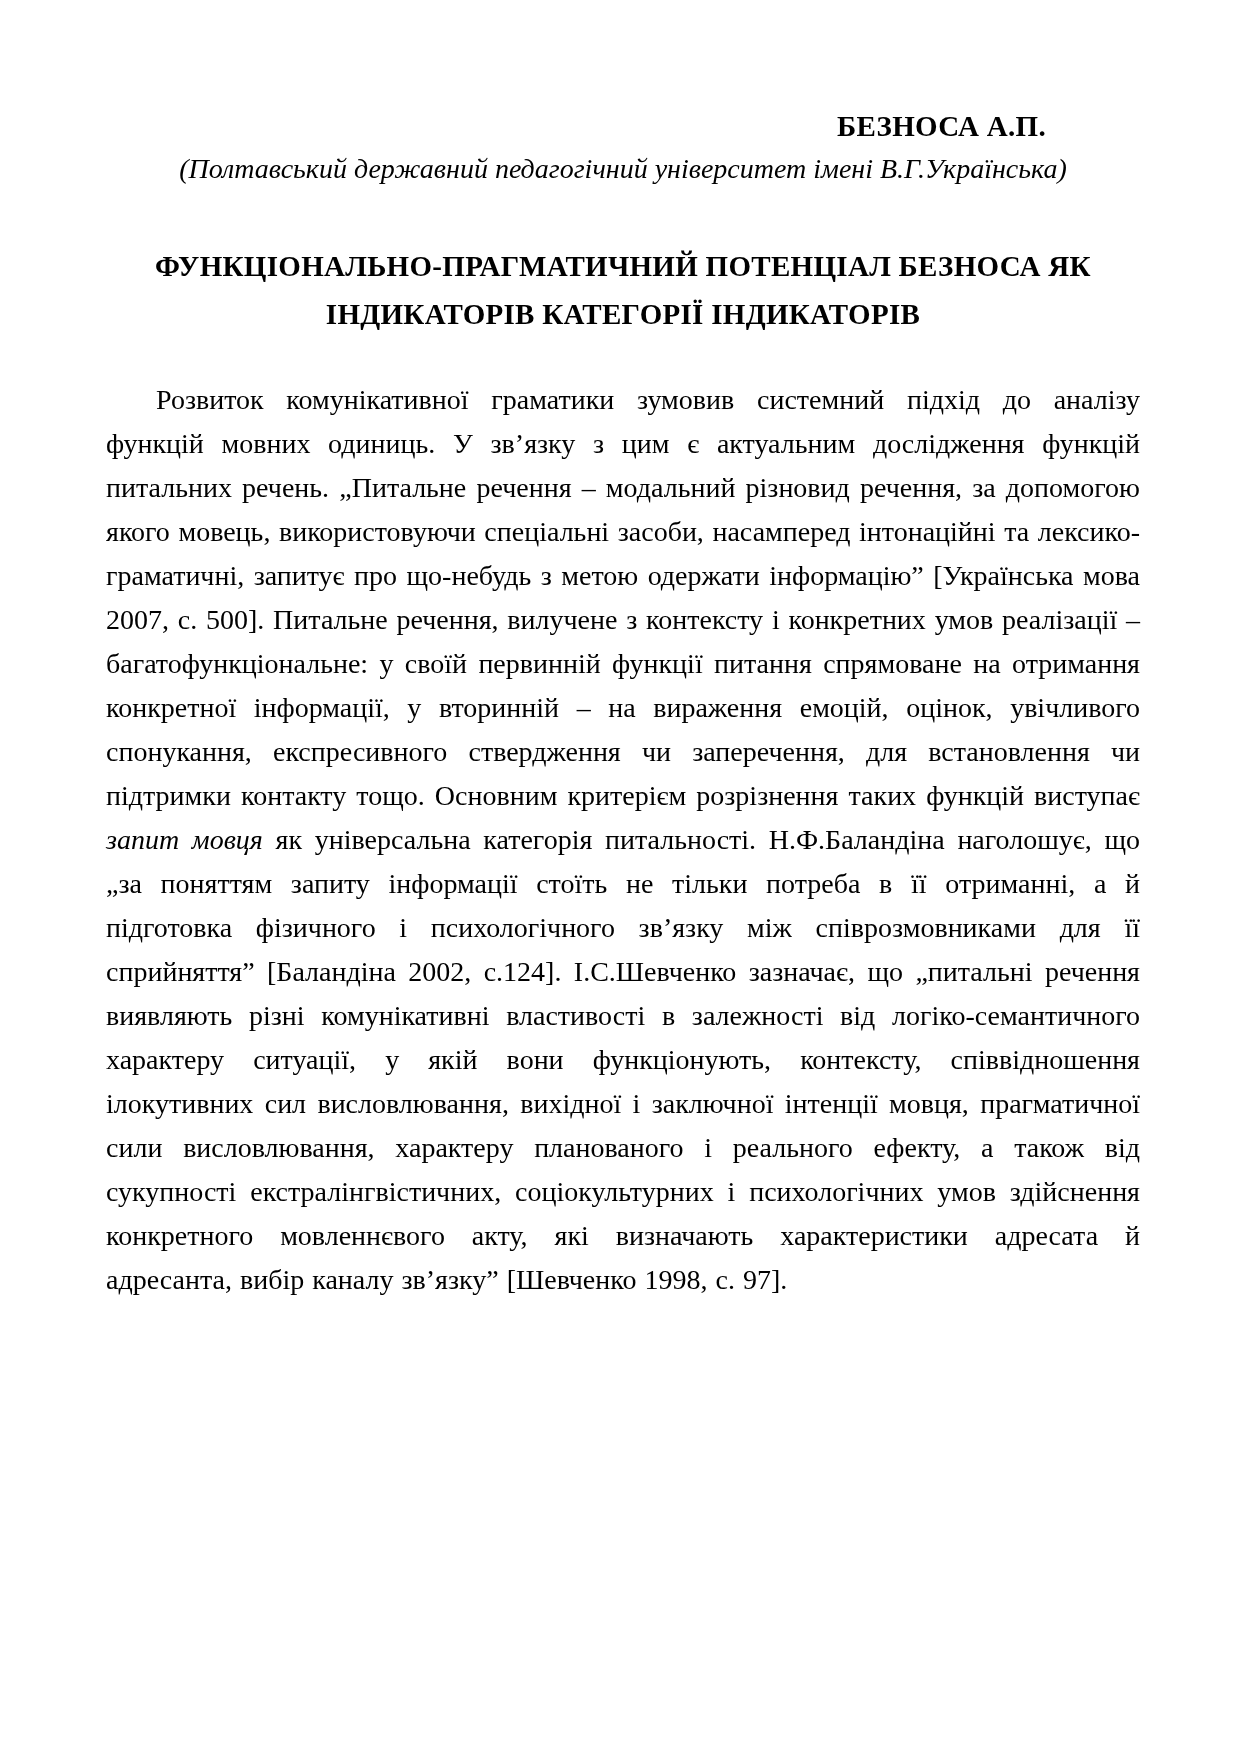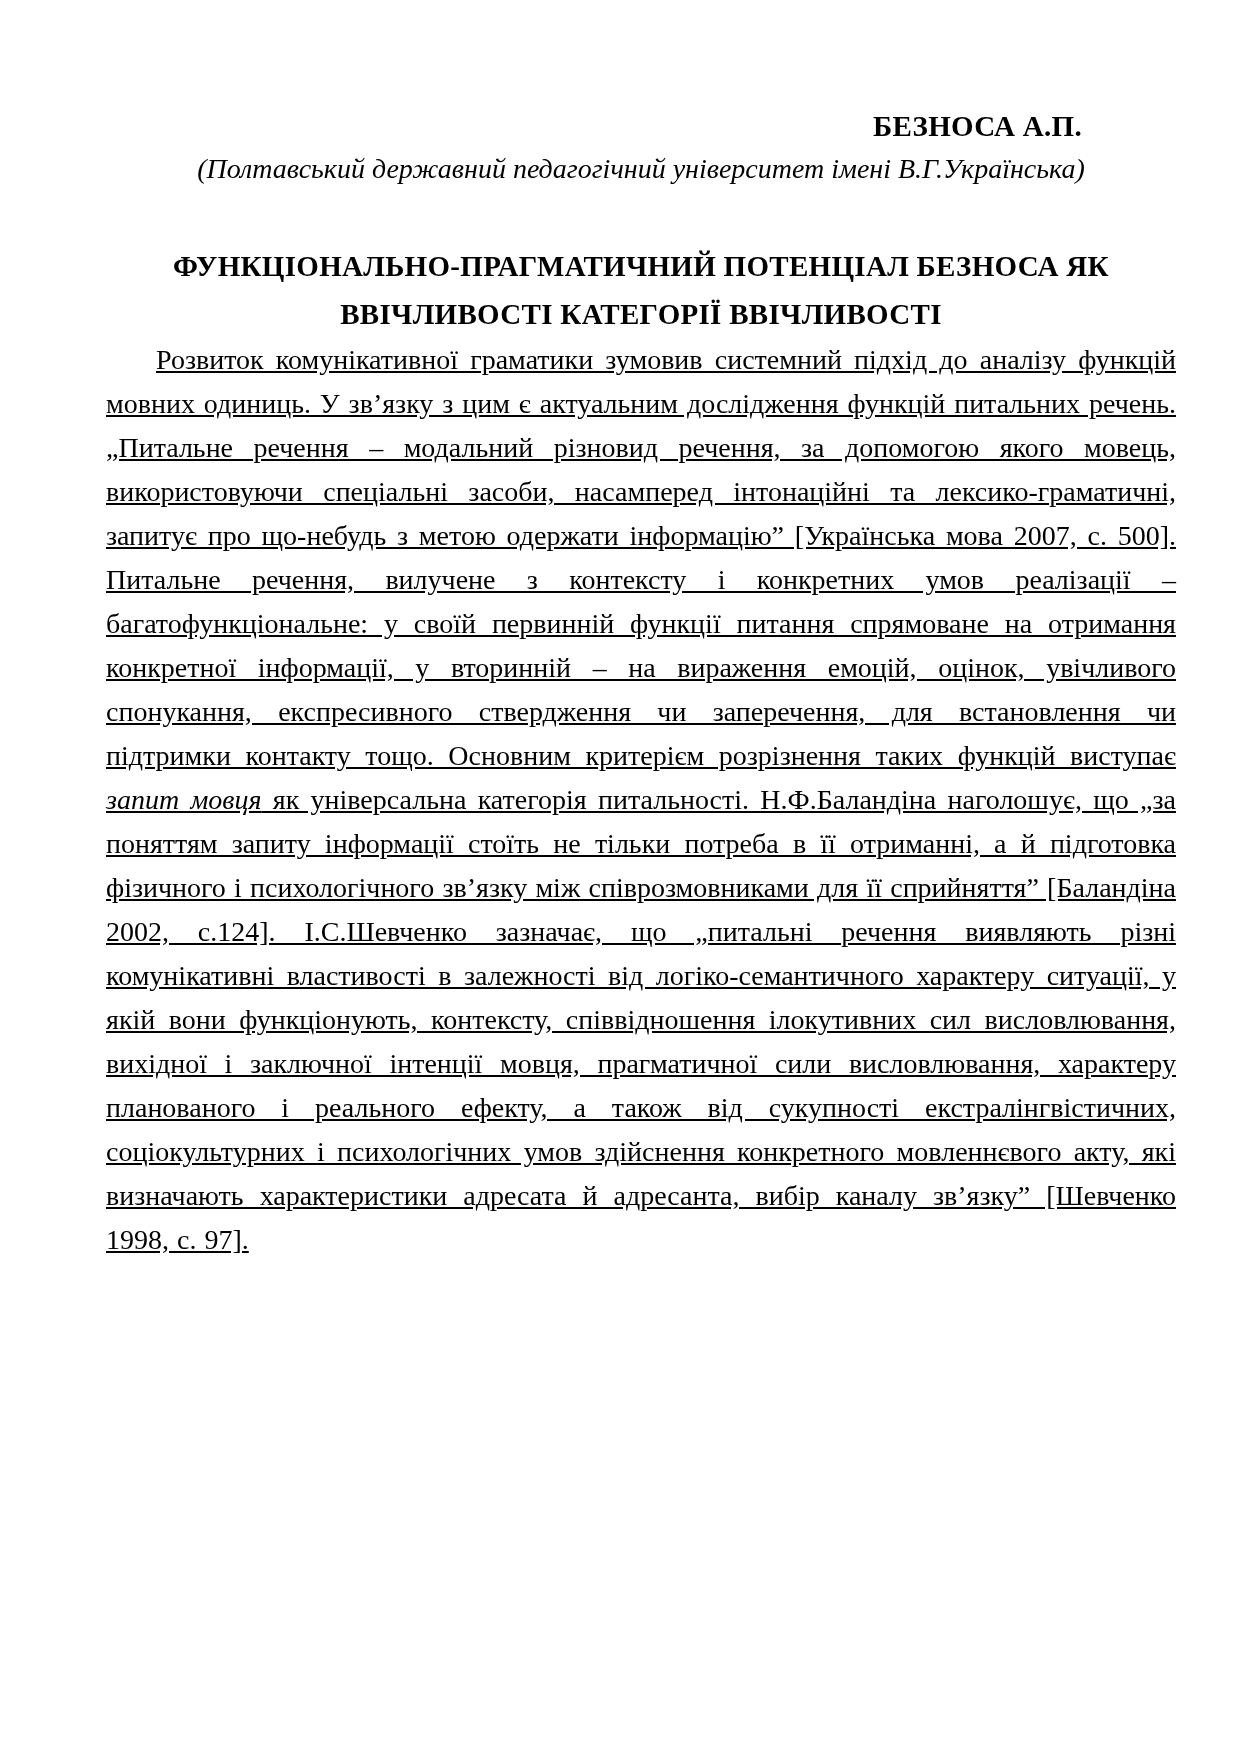--- a/index.html
+++ b/index.html
@@ -8,21 +8,21 @@
     width: 1240px;
     height: 1754px;
     font-family: "Liberation Serif", serif;
     color: #000000;
     position: relative;
     overflow: hidden;
   }
   .page {
     width: 1240px;
     height: 1314px;
-    padding: 106px 64px 0 106px;
+    padding: 106px 100px 0 106px;
     background: #ffffff;
   }
   .author {
     text-align: right;
     font-weight: bold;
     font-size: 29px;
     line-height: 40px;
     padding-right: 94px;
     letter-spacing: 0.3px;
   }
@@ -36,38 +36,38 @@
   .title {
     margin-top: 52px;
     text-align: center;
     font-weight: bold;
     font-size: 29px;
     line-height: 48px;
     letter-spacing: 0.3px;
   }
   .title .title-line { display: block; }
   .body-para {
+    margin-top: 40px;
     font-size: 28px;
     line-height: 44px;
     text-align: justify;
     text-indent: 50px;
     word-spacing: 1px;
-    text-decoration: underline;
   }
   .body-para em { font-style: italic; }
 </style>
 </head>
 <body>
 
 <div class="page">
 
   <div class="author">БЕЗНОСА А.П.</div>
 
   <div class="affiliation">(Полтавський державний педагогічний університет імені В.Г.Українська)</div>
 
   <h1 class="title">
     <span class="title-line">ФУНКЦІОНАЛЬНО-ПРАГМАТИЧНИЙ ПОТЕНЦІАЛ БЕЗНОСА ЯК</span>
-    <span class="title-line">ВВІЧЛИВОСТІ КАТЕГОРІЇ ВВІЧЛИВОСТІ</span>
+    <span class="title-line">ІНДИКАТОРІВ КАТЕГОРІЇ ІНДИКАТОРІВ</span>
   </h1>
 
   <p class="body-para"><span>Розвиток комунікативної граматики зумовив системний підхід до аналізу функцій мовних одиниць. У зв’язку з цим є актуальним дослідження функцій питальних речень. „Питальне речення – модальний різновид речення, за допомогою якого мовець, використовуючи спеціальні засоби, насамперед інтонаційні та лексико-граматичні, запитує про що-небудь з метою одержати інформацію” [Українська мова 2007, с. 500]. Питальне речення, вилучене з контексту і конкретних умов реалізації – багатофункціональне: у своїй первинній функції питання спрямоване на отримання конкретної інформації, у вторинній – на вираження емоцій, оцінок, увічливого спонукання, експресивного ствердження чи заперечення, для встановлення чи підтримки контакту тощо. Основним критерієм розрізнення таких функцій виступає </span><em>запит мовця</em><span> як універсальна категорія питальності. Н.Ф.Баландіна наголошує, що „за поняттям запиту інформації стоїть не тільки потреба в її отриманні, а й підготовка фізичного і психологічного зв’язку між співрозмовниками для її сприйняття” [Баландіна 2002, с.124]. І.С.Шевченко зазначає, що „питальні речення виявляють різні комунікативні властивості в залежності від логіко-семантичного характеру ситуації, у якій вони функціонують, контексту, співвідношення ілокутивних сил висловлювання, вихідної і заключної інтенції мовця, прагматичної сили висловлювання, характеру планованого і реального ефекту, а також від сукупності екстралінгвістичних, соціокультурних і психологічних умов здійснення конкретного мовленнєвого акту, які визначають характеристики адресата й адресанта, вибір каналу зв’язку” [Шевченко 1998, с. 97].</span></p>
 
 </div>
 
 </body></html>

